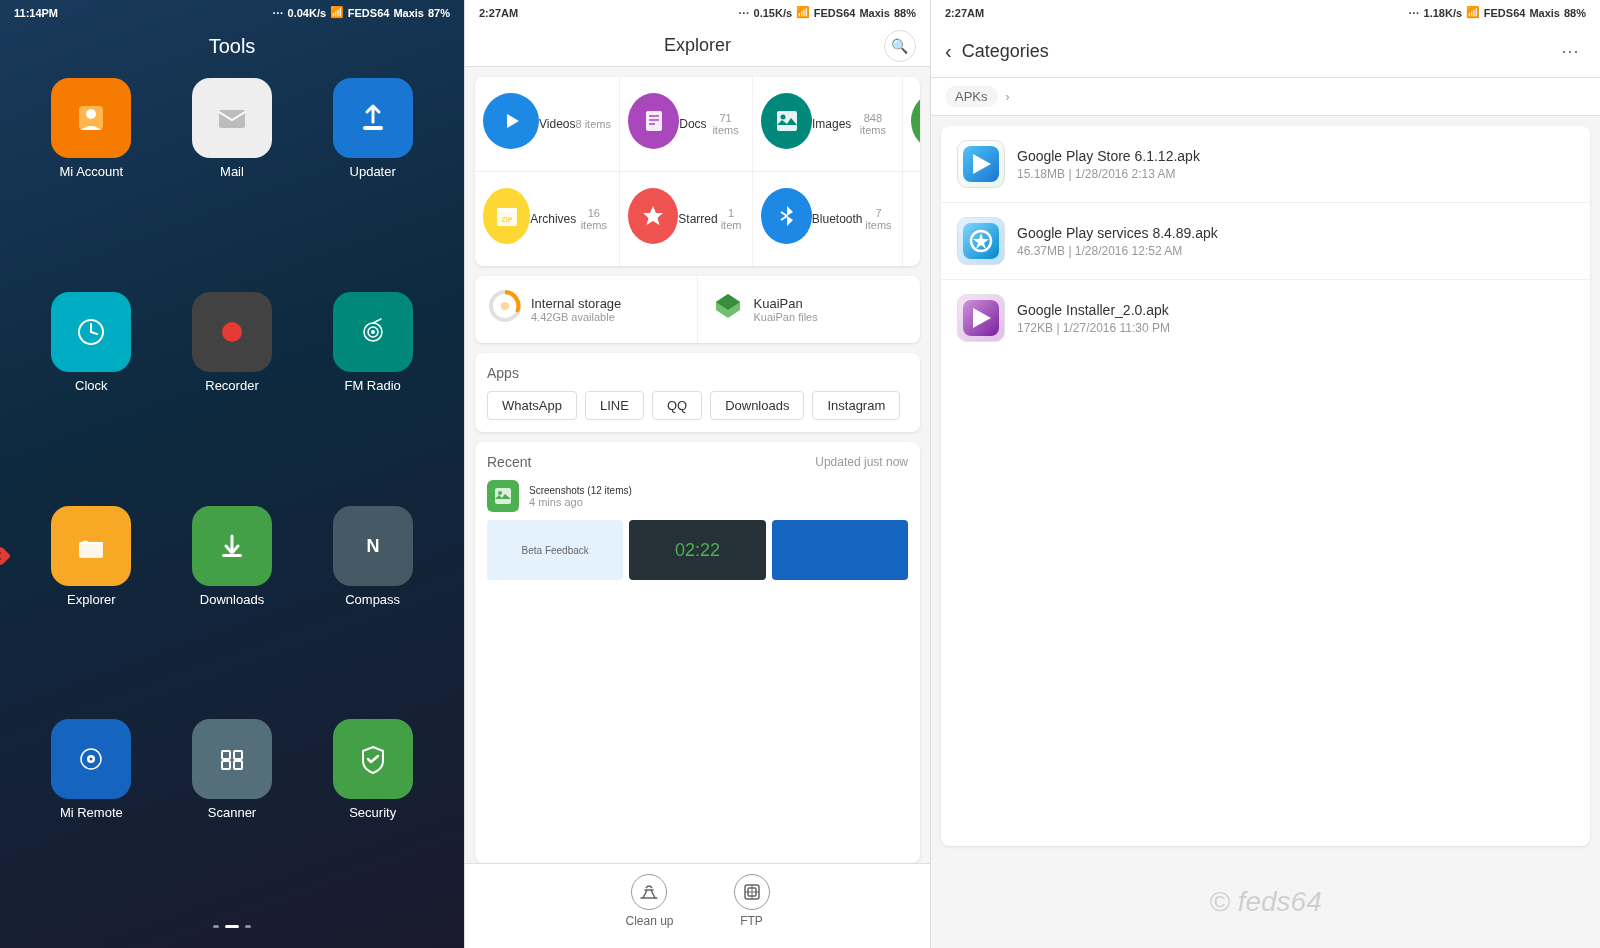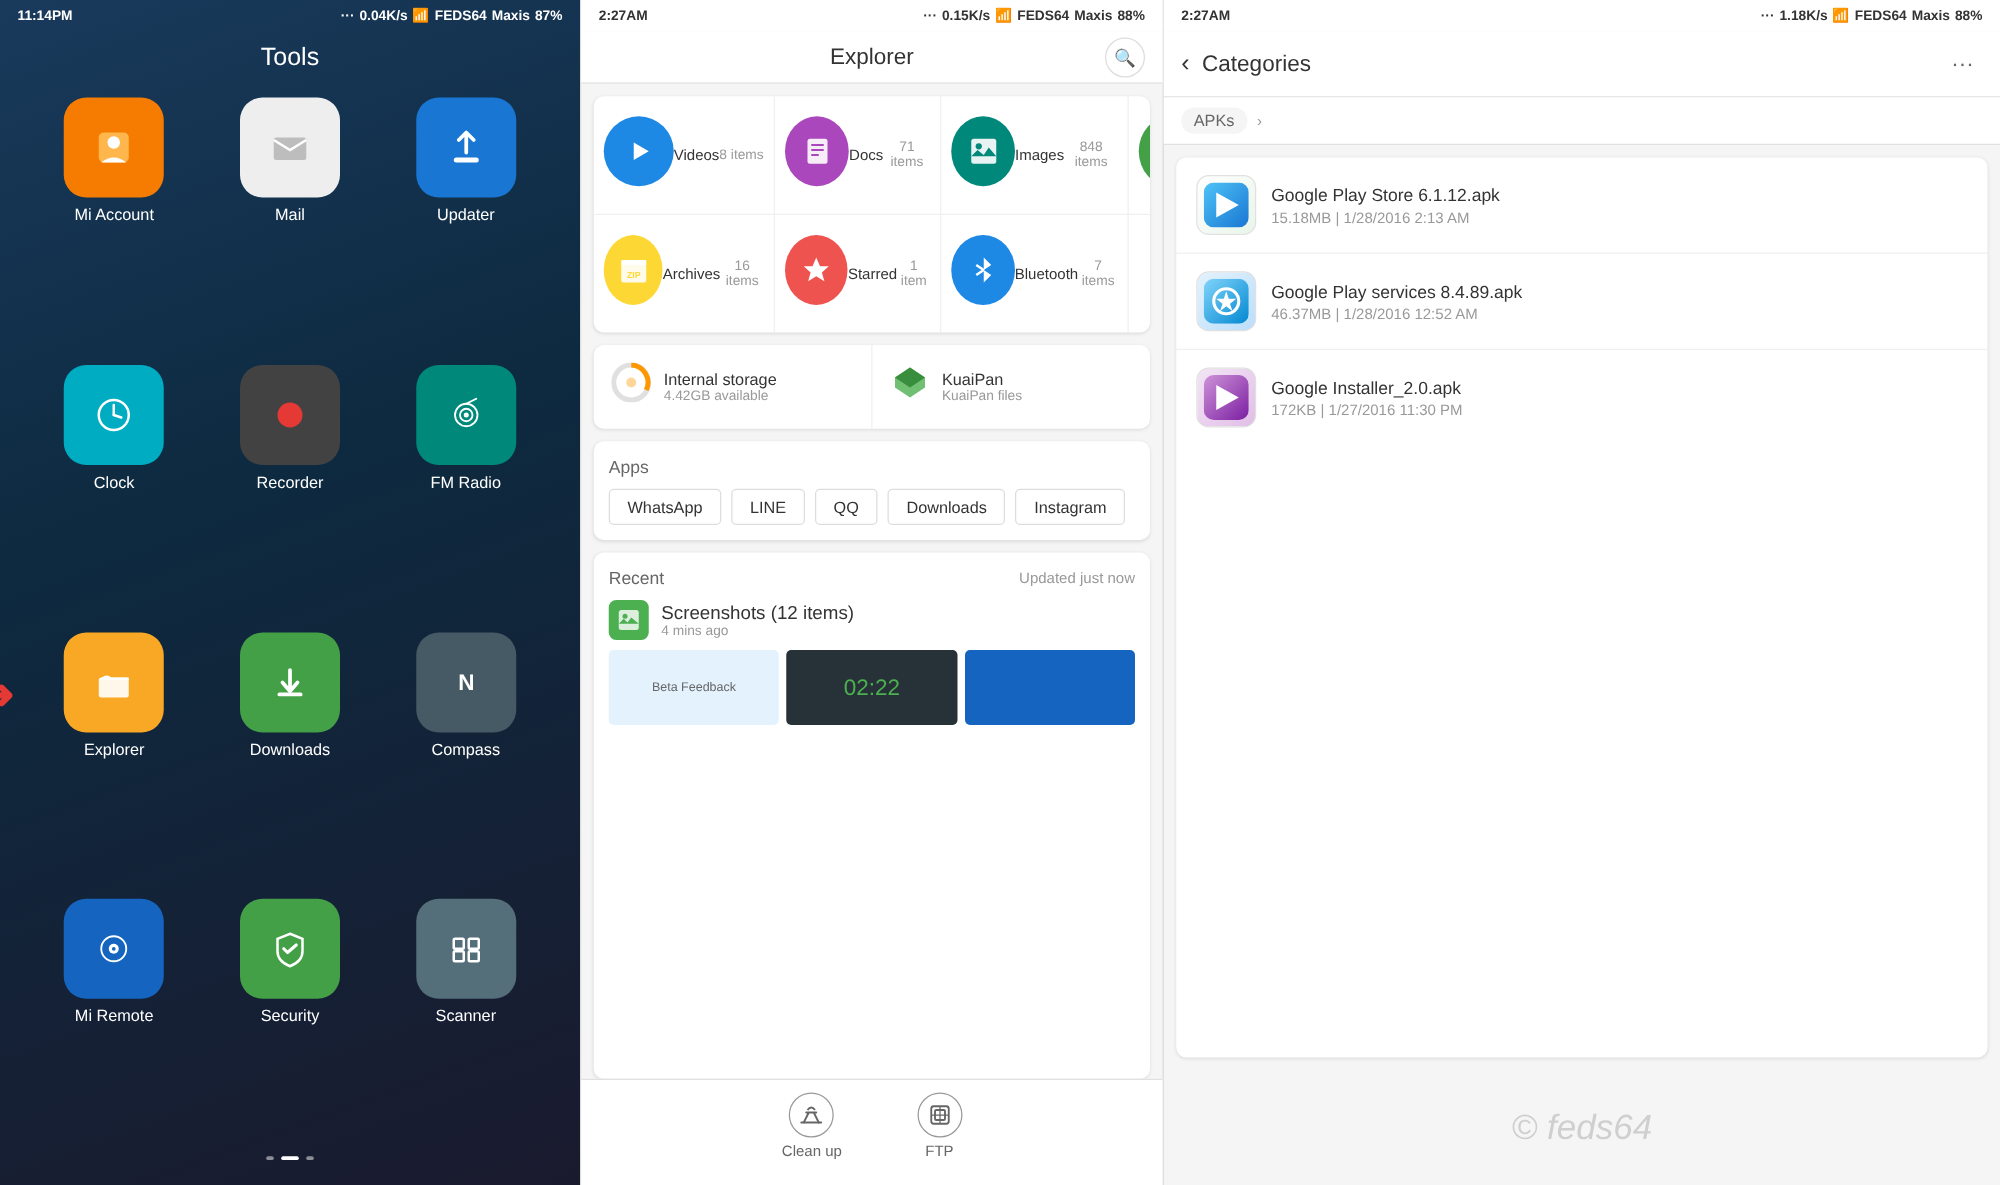--- a/index.html
+++ b/index.html
@@ -243,21 +243,21 @@
       height: 32px;
       border-radius: 6px;
       background: #4CAF50;
       display: flex;
       align-items: center;
       justify-content: center;
       font-size: 14px;
       color: white;
     }
     .recent-info { flex: 1; }
-    .recent-name { font-size: 15px; color: #333; }
+    .recent-name { font-size: 10px; color: #333; }
     .recent-time { font-size: 11px; color: #999; }
     .recent-thumbnails {
       display: flex;
       gap: 6px;
       margin-top: 6px;
     }
     .thumb {
       flex: 1;
       height: 60px;
       background: #ddd;
@@ -545,41 +545,41 @@
           <rect width="40" height="40" rx="18" fill="#1565c0"></rect>
           <circle cx="20" cy="20" r="10" fill="none" stroke="white" stroke-width="1.5"></circle>
           <circle cx="20" cy="20" r="4" fill="white"></circle>
           <circle cx="20" cy="20" r="1.5" fill="#1565c0"></circle>
         </svg>
       </div>
       <span class="app-label">Mi Remote</span>
     </div>
 
     <div class="app-item">
-      <div class="app-icon" style="background: #43a047;">
-        <svg width="40" height="40" viewBox="0 0 40 40">
-          <rect width="40" height="40" rx="18" fill="#43a047"></rect>
-          <path d="M20 8 L30 12 L30 22 Q30 30 20 34 Q10 30 10 22 L10 12 Z" fill="none" stroke="white" stroke-width="2"></path>
-          <path d="M15 20 L18 23 L25 17" stroke="white" stroke-width="2.5" fill="none" stroke-linecap="round" stroke-linejoin="round"></path>
-        </svg>
-      </div>
-      <span class="app-label">Security</span>
-    </div>
-
-    <div class="app-item">
       <div class="app-icon" style="background: #546e7a;">
         <svg width="40" height="40" viewBox="0 0 40 40">
           <rect width="40" height="40" rx="18" fill="#546e7a"></rect>
           <rect x="10" y="12" width="8" height="8" rx="1" fill="none" stroke="white" stroke-width="2"></rect>
           <rect x="22" y="12" width="8" height="8" rx="1" fill="none" stroke="white" stroke-width="2"></rect>
           <rect x="10" y="22" width="8" height="8" rx="1" fill="none" stroke="white" stroke-width="2"></rect>
           <rect x="22" y="22" width="8" height="8" rx="1" fill="none" stroke="white" stroke-width="2"></rect>
         </svg>
       </div>
       <span class="app-label">Scanner</span>
+    </div>
+
+    <div class="app-item">
+      <div class="app-icon" style="background: #43a047;">
+        <svg width="40" height="40" viewBox="0 0 40 40">
+          <rect width="40" height="40" rx="18" fill="#43a047"></rect>
+          <path d="M20 8 L30 12 L30 22 Q30 30 20 34 Q10 30 10 22 L10 12 Z" fill="none" stroke="white" stroke-width="2"></path>
+          <path d="M15 20 L18 23 L25 17" stroke="white" stroke-width="2.5" fill="none" stroke-linecap="round" stroke-linejoin="round"></path>
+        </svg>
+      </div>
+      <span class="app-label">Security</span>
     </div>
   </div>
 
   <div class="left-bottom-dots">
     <div class="dot"></div>
     <div class="dot active"></div>
     <div class="dot"></div>
   </div>
 </div>
 

